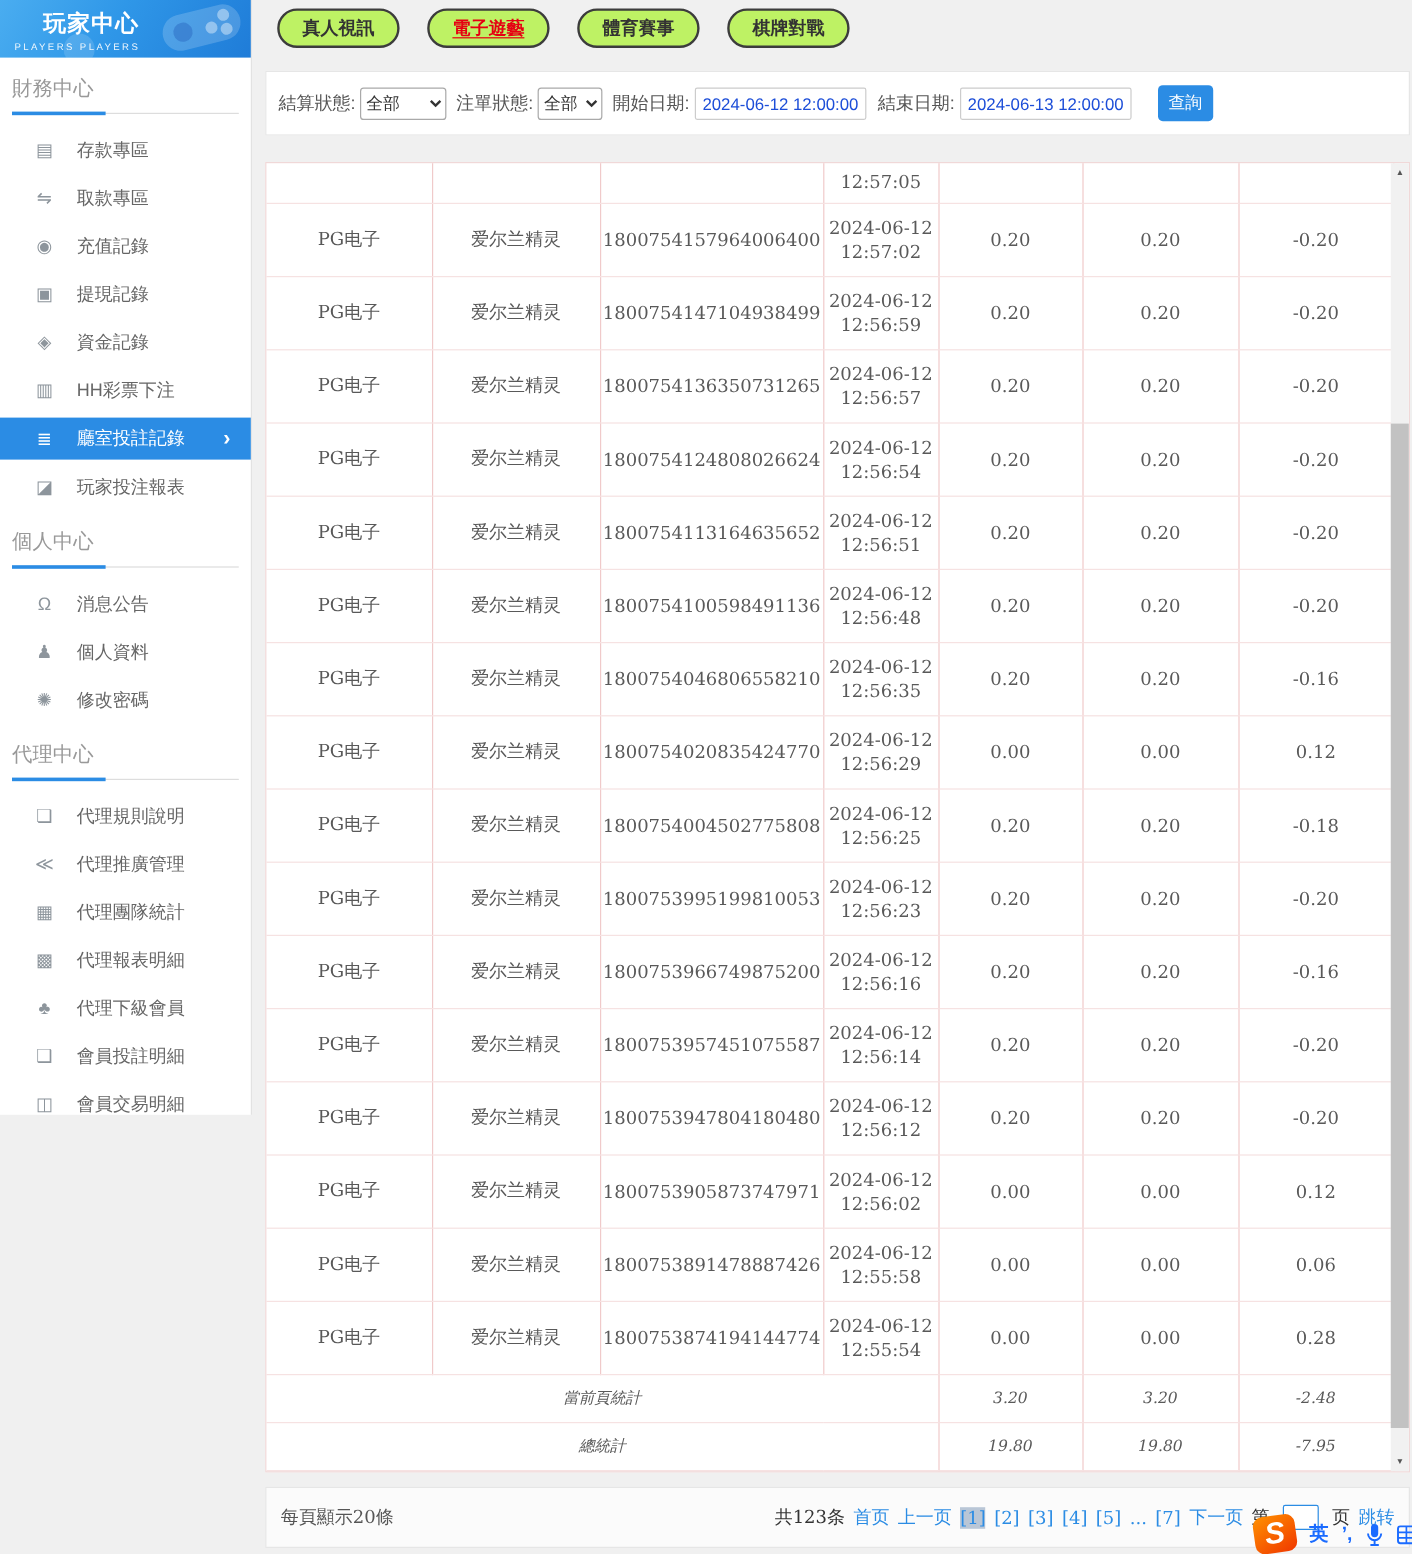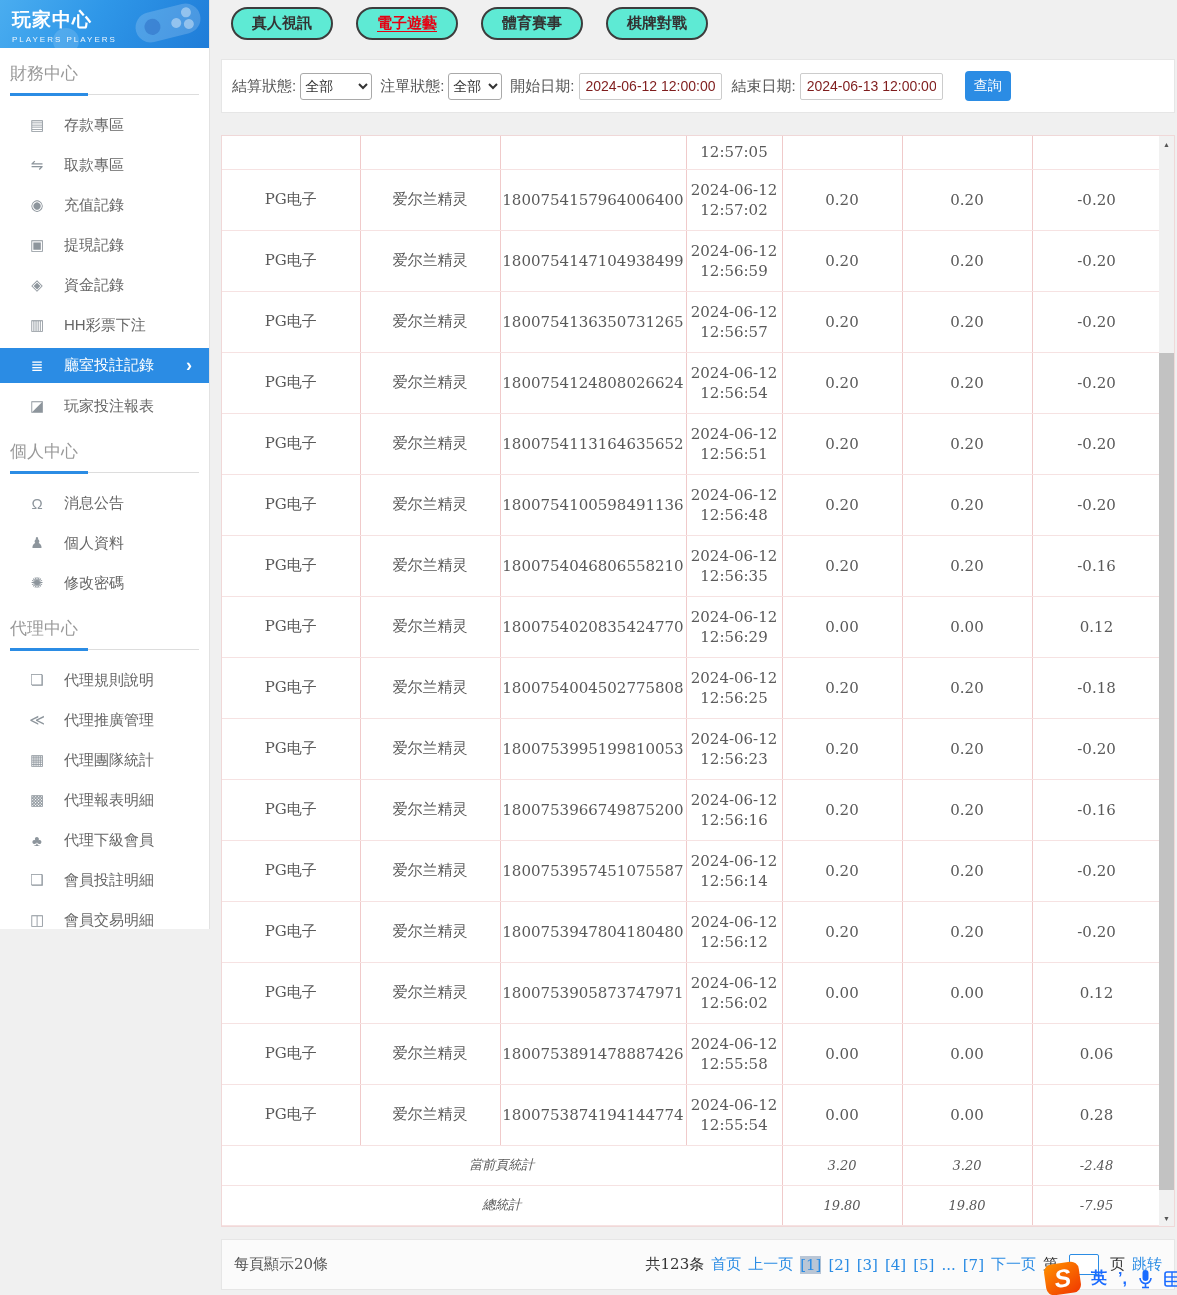--- a/index.html
+++ b/index.html
@@ -7,21 +7,21 @@
   body {
     width:1177px; height:1295px; position:relative; overflow:hidden;
     background:#f0f0f0; font-family:"Liberation Sans", sans-serif;
   }
   
   .sidebar { position:absolute; left:0; top:0; width:210px; height:929px;
     background:#fff; border-right:1px solid #e2e2e2; }
   .logo { height:48px; padding:7px 12px 0;
     background:linear-gradient(120deg,#4aadf0 0%,#2f97e8 45%,#1f7cd8 100%);
     color:#fff; position:relative; overflow:hidden; }
-  .logo-title { font-size:19px; font-weight:bold; letter-spacing:1px; position:relative; z-index:2; }
+  .logo-title { font-size:19px; font-weight:bold; letter-spacing:1px; position:relative; z-index:2;margin-left:24px; }
   .logo-sub { font-size:8px; letter-spacing:2px; color:rgba(255,255,255,.9); margin-top:2px; position:relative; z-index:2; }
   .pad-deco { position:absolute; right:8px; top:8px; width:66px; height:30px;
     background:rgba(255,255,255,.18); border-radius:16px; transform:rotate(-14deg); z-index:1; }
   .pad-deco:before { content:""; position:absolute; left:9px; top:7px; width:16px; height:16px;
     border-radius:50%; background:rgba(40,100,190,.45); }
   .pad-deco:after { content:""; position:absolute; right:8px; top:4px; width:10px; height:10px;
     border-radius:50%; background:rgba(255,255,255,.4); box-shadow:-12px 8px 0 rgba(255,255,255,.4), 0 12px 0 rgba(255,255,255,.4); }
   .ball-deco { position:absolute; right:130px; top:28px; width:26px; height:26px; border-radius:50%;
     background:rgba(255,255,255,.14); }
   .section-title { margin:14px 10px 0; padding-bottom:9px; font-size:17px; color:#999;
@@ -31,30 +31,30 @@
   .side-item { height:40px; display:flex; align-items:center; padding-left:27px; color:#666;
     font-size:15px; cursor:pointer; position:relative; }
   .side-item .ico { width:20px; margin-right:17px; color:#8d959c; font-size:15px; text-align:center; flex:0 0 20px; }
   .side-item.active { background:#2b8ce4; color:#fff; height:35px; margin:3px 0; }
   .side-item.active .ico { color:#fff; }
   .side-item .chev { position:absolute; right:17px; top:50%; transform:translateY(-54%);
     color:#fff; font-size:18px; font-weight:bold; }
   
   .main { position:absolute; left:210px; top:0; width:967px; }
   .tabbar { height:46px; display:flex; align-items:center; padding-left:21px; gap:23px; }
-  .tab { background:#5eead4; border:2px solid #3c3c3c; border-radius:17px; padding:5px 19px;
+  .tab { background:#bef264; border:2px solid #3c3c3c; border-radius:17px; padding:5px 19px;
     font-size:15px; font-weight:bold; color:#333; cursor:pointer; font-family:"Liberation Sans",sans-serif; }
   .tab.active { color:#e60012; text-decoration:underline; text-underline-offset:3px; }
   .filter-panel { margin:13px 2px 0 11px; height:54px; background:#fff; border:1px solid #e6e6e6;
     display:flex; align-items:center; padding:0 10px; font-size:15px; color:#555; }
   .filter-panel label { margin-right:4px; white-space:nowrap; }
   .filter-panel select { height:27px; font-size:14px; color:#333; border:1px solid #a9a9a9;
     border-radius:3px; background:#fff; margin-right:8px; font-family:"Liberation Sans",sans-serif; }
   .filter-panel input[type=text] { width:143px; height:27px; border:1px solid #ccc; border-radius:2px;
-    font-size:14px; color:#7f1d1d; padding:0 6px; margin-right:10px; font-family:"Liberation Sans",sans-serif; }
+    font-size:14px; color:#1d4ed8; padding:0 6px; margin-right:10px; font-family:"Liberation Sans",sans-serif; }
   .btn-search { width:46px; height:30px; background:#2b8ce4; color:#fff; border:none; border-radius:4px;
     font-size:14px; margin-left:12px; cursor:pointer; font-family:"Liberation Sans",sans-serif; }
   
   .table-wrap { margin:22px 2px 0 11px; height:1092px; background:#fff; position:relative;
     border:1px solid #f0d8d8; }
   table.bets { border-collapse:collapse; table-layout:fixed; width:939px;
     font-family:"DejaVu Serif", serif; font-size:15px; color:#595959; }
   table.bets td { border-right:1px solid #f0caca; border-bottom:1px solid #f6e2e2;
     text-align:center; padding:0; overflow:hidden; white-space:nowrap; }
   tr.partial-row { height:33px; }

